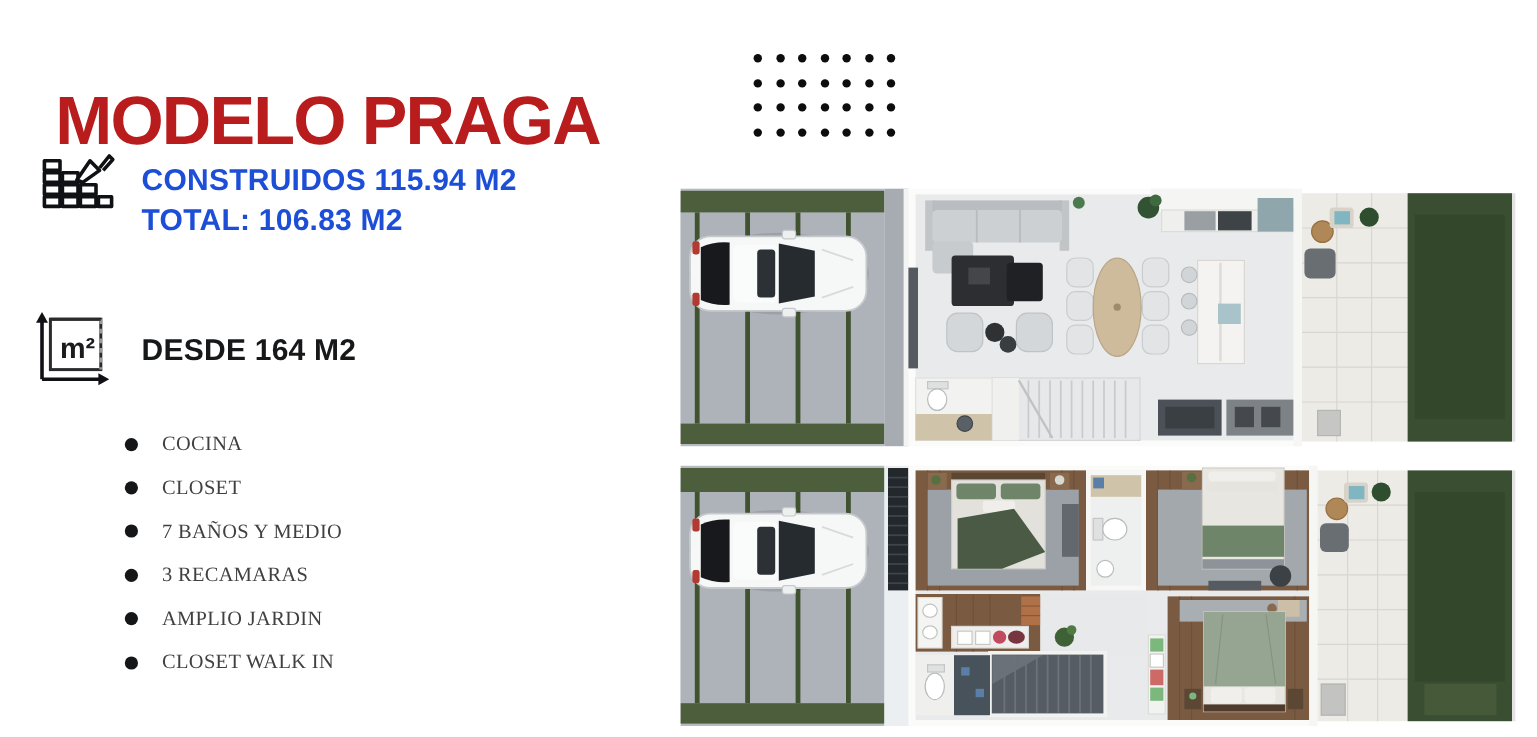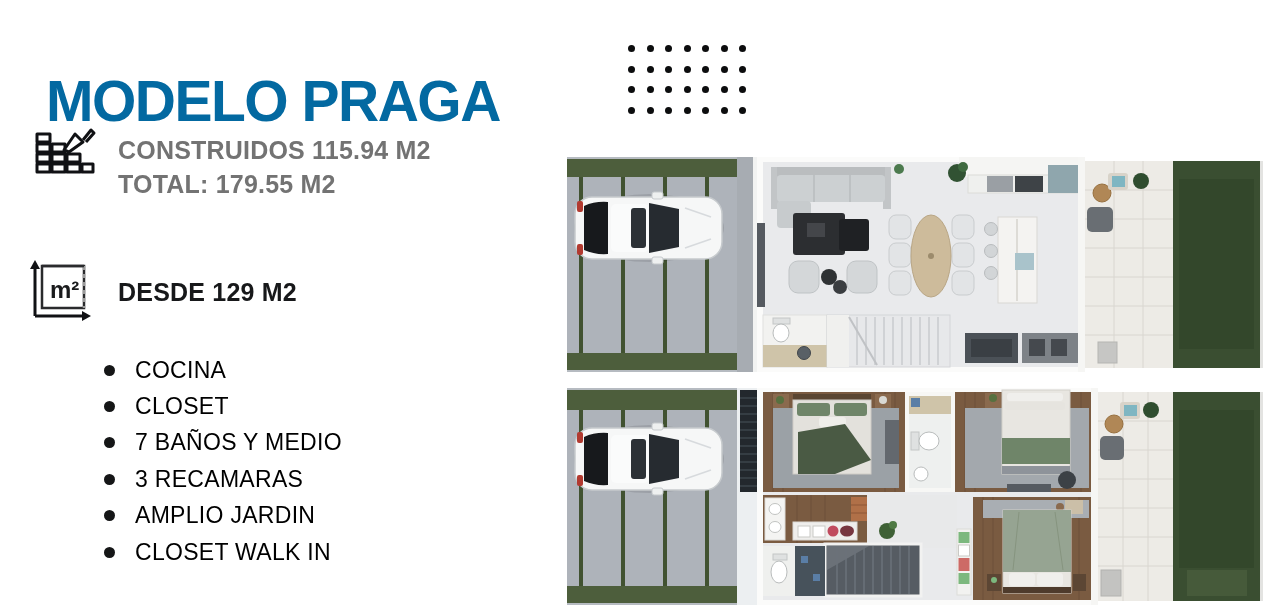--- a/index.html
+++ b/index.html
@@ -4,37 +4,37 @@
 <style>
   html,body{margin:0;padding:0;background:#ffffff;}
   .canvas{
     position:relative;width:1281px;height:614px;background:#ffffff;
     font-family:"Liberation Sans",sans-serif;overflow:hidden;
   }
   .abs{position:absolute;}
   
   .title{
     left:46px;top:30px;font-size:57px;font-weight:700;letter-spacing:-1.5px;
-    color:#0369a1;white-space:nowrap;
+    color:#b91c1c;white-space:nowrap;
   }
   
   .dots{
     left:628px;top:45px;display:grid;grid-template-columns:repeat(7,7px);
     grid-auto-rows:7px;column-gap:11.5px;row-gap:13.5px;
   }
   .dots .dot{width:7px;height:7px;border-radius:50%;background:#0c0d0e;}
   
   .brick-icon{left:33px;top:126px;}
-  .spec-lines{left:118px;top:134px;font-size:25px;font-weight:700;color:#737373;line-height:33.5px;letter-spacing:.2px;}
+  .spec-lines{left:118px;top:134px;font-size:25px;font-weight:700;color:#1d4ed8;line-height:33.5px;letter-spacing:.2px;}
   
   .m2-icon{left:28px;top:254px;}
   .lot-label{left:118px;top:278px;font-size:25px;font-weight:700;color:#17181a;letter-spacing:.2px;}
   
   ul.features{left:104px;top:352px;margin:0;padding:0;list-style:none;}
-  ul.features li{display:flex;align-items:center;height:36.4px;font-size:23px;color:#000000;letter-spacing:.3px;}
+  ul.features li{display:flex;align-items:center;height:36.4px;font-size:17px;color:#404040;letter-spacing:.3px;font-family:Liberation Serif, serif;}
   ul.features .bullet{width:11px;height:11px;border-radius:50%;background:#151617;margin-right:20px;flex:0 0 auto;}
   
   .plan-top{left:567px;top:157px;width:696px;height:215px;}
   .plan-bottom{left:567px;top:388px;width:696px;height:217px;}
   .plan-top svg,.plan-bottom svg{display:block;width:100%;height:100%;}
   svg text{font-family:"Liberation Sans",sans-serif;}
 </style>
 </head>
 <body>
 
@@ -83,35 +83,35 @@
     <rect x="4" y="38" width="13" height="8"></rect>
     <rect x="19" y="38" width="13" height="8"></rect>
     <rect x="34" y="38" width="13" height="8"></rect>
     <rect x="49" y="38" width="11" height="8"></rect>
     <path d="M31,24 L42,8 L50,16 L36,26 Z" fill="#ffffff"></path>
     <path d="M50,14 L58,4 L61,7 L53,16" fill="#ffffff"></path>
   </svg>
 
   <div class="abs spec-lines">
     <div>CONSTRUIDOS 115.94 M2</div>
-    <div>TOTAL: 179.55 M2</div>
+    <div>TOTAL: 106.83 M2</div>
   </div>
 
   <svg class="abs m2-icon" width="68" height="72" viewBox="0 0 68 72" fill="none">
     <rect x="14" y="12" width="42" height="42" fill="#ffffff" stroke="#2a2b2d" stroke-width="2.5"></rect>
     <line x1="56" y1="12" x2="56" y2="54" stroke="#9a9a9a" stroke-width="2.5" stroke-dasharray="4 4"></line>
     <line x1="14" y1="12" x2="56" y2="12" stroke="#2a2b2d" stroke-width="2.5"></line>
     <line x1="7" y1="62" x2="7" y2="12" stroke="#101114" stroke-width="3"></line>
     <path d="M7,6 L2,15 L12,15 Z" fill="#101114"></path>
     <line x1="7" y1="62" x2="57" y2="62" stroke="#101114" stroke-width="3"></line>
     <path d="M63,62 L54,57 L54,67 Z" fill="#101114"></path>
     <text x="22" y="44" font-size="24" font-weight="700" fill="#1a1b1d">m²</text>
   </svg>
 
-  <div class="abs lot-label">DESDE 129 M2</div>
+  <div class="abs lot-label">DESDE 164 M2</div>
 
   <ul class="abs features">
       <li>
         <span class="bullet"></span>
         <span>COCINA</span>
       </li>
       <li>
         <span class="bullet"></span>
         <span>CLOSET</span>
       </li>

